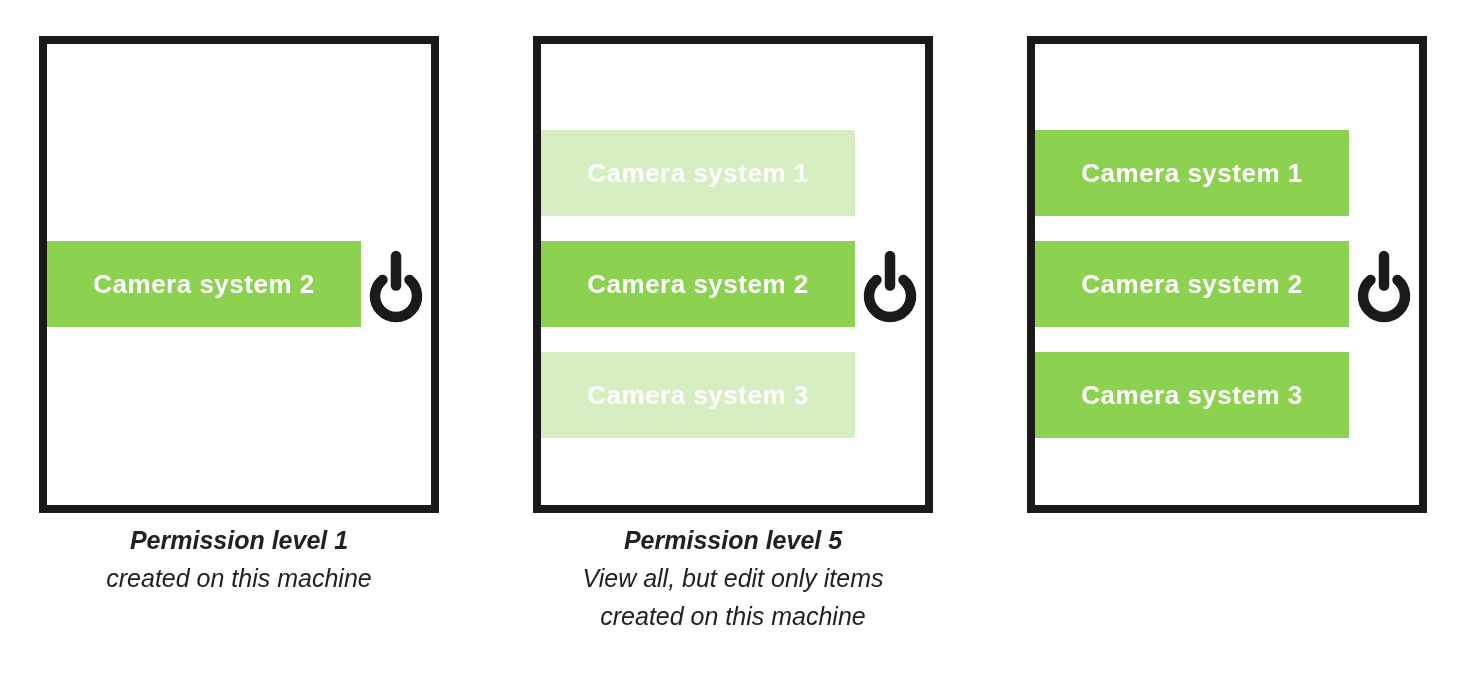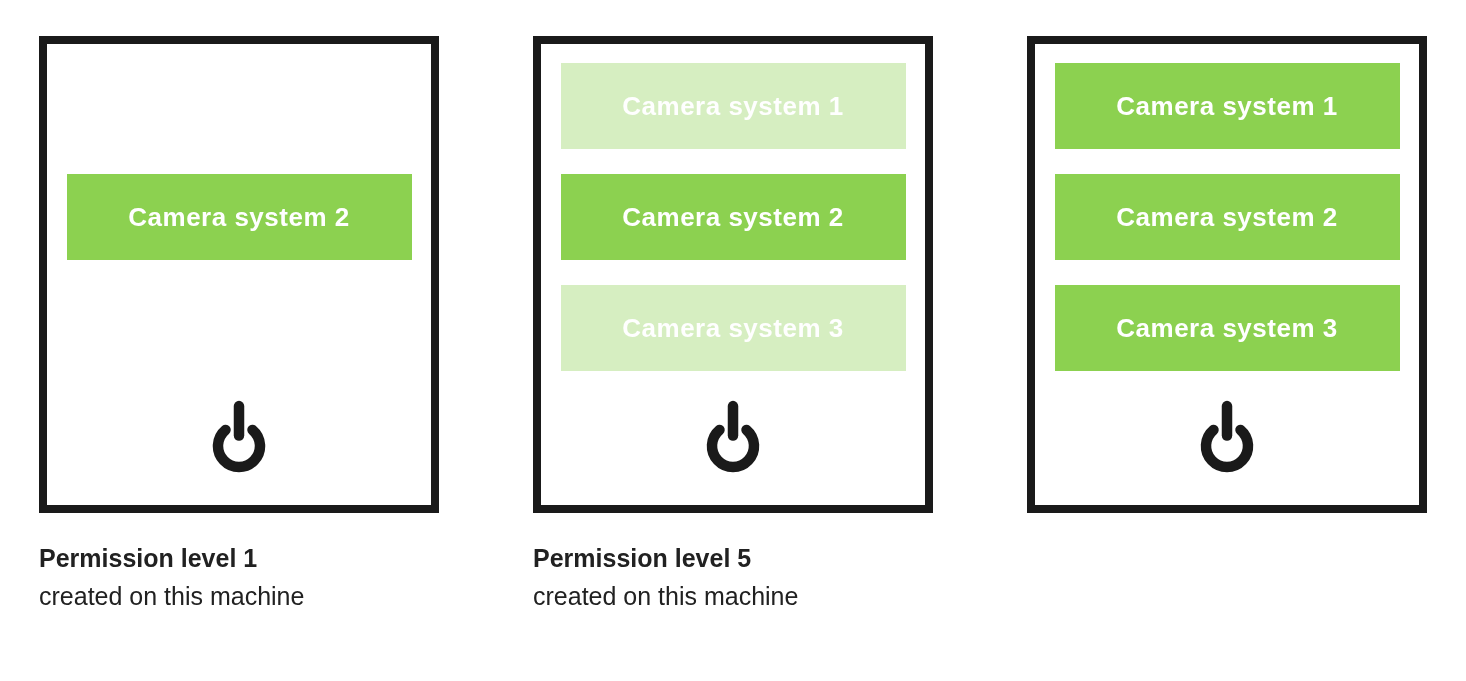--- a/index.html
+++ b/index.html
@@ -26,21 +26,20 @@
     flex-direction: column;
     align-items: center;
   }
   .panel {
     box-sizing: border-box;
     width: 400px;
     height: 477px;
     border: 8px solid #1a1a1a;
     background: #ffffff;
     display: flex;
-    flex-direction: column;
     align-items: center;
   }
   .bars {
     margin-top: 19px;
     width: 345px;
     display: flex;
     flex-direction: column;
     gap: 25px;
   }
   .bar {
@@ -58,26 +57,27 @@
   .state-faded { opacity: 0.35; }
   .state-hidden { visibility: hidden; }
   .power {
     margin-top: 29px;
     width: 70px;
     height: 78px;
     flex: 0 0 auto;
   }
   .power svg { display: block; width: 100%; height: 100%; }
   .caption {
-    margin-top: 26px;
-    text-align: left;
+    margin-top: 8px;
+    text-align: center;
     font-size: 25px;
     line-height: 38px;
     color: #212121;
     width: 100%;
+    font-style: italic;
   }
   .caption-title { font-weight: bold; }
 </style>
 </head>
 <body>
 
 <div class="diagram">
 
   <div class="column">
     <div class="panel">
@@ -108,20 +108,21 @@
       </div>
       <div class="power">
         <svg viewBox="0 0 100 110" xmlns="http://www.w3.org/2000/svg">
           <path d="M 30.7 42 A 30 30 0 1 0 69.3 42" fill="none" stroke="#1a1a1a" stroke-width="15" stroke-linecap="round"></path>
           <line x1="50" y1="8" x2="50" y2="50" stroke="#1a1a1a" stroke-width="15" stroke-linecap="round"></line>
         </svg>
       </div>
     </div>
     <div class="caption">
       <div class="caption-title">Permission level 5</div>
+      <div class="caption-line">View all, but edit only items</div>
       <div class="caption-line">created on this machine</div>
     </div>
   </div>
 
   <div class="column">
     <div class="panel">
       <div class="bars">
         <div class="bar state-solid">Camera system 1</div>
         <div class="bar state-solid">Camera system 2</div>
         <div class="bar state-solid">Camera system 3</div>

